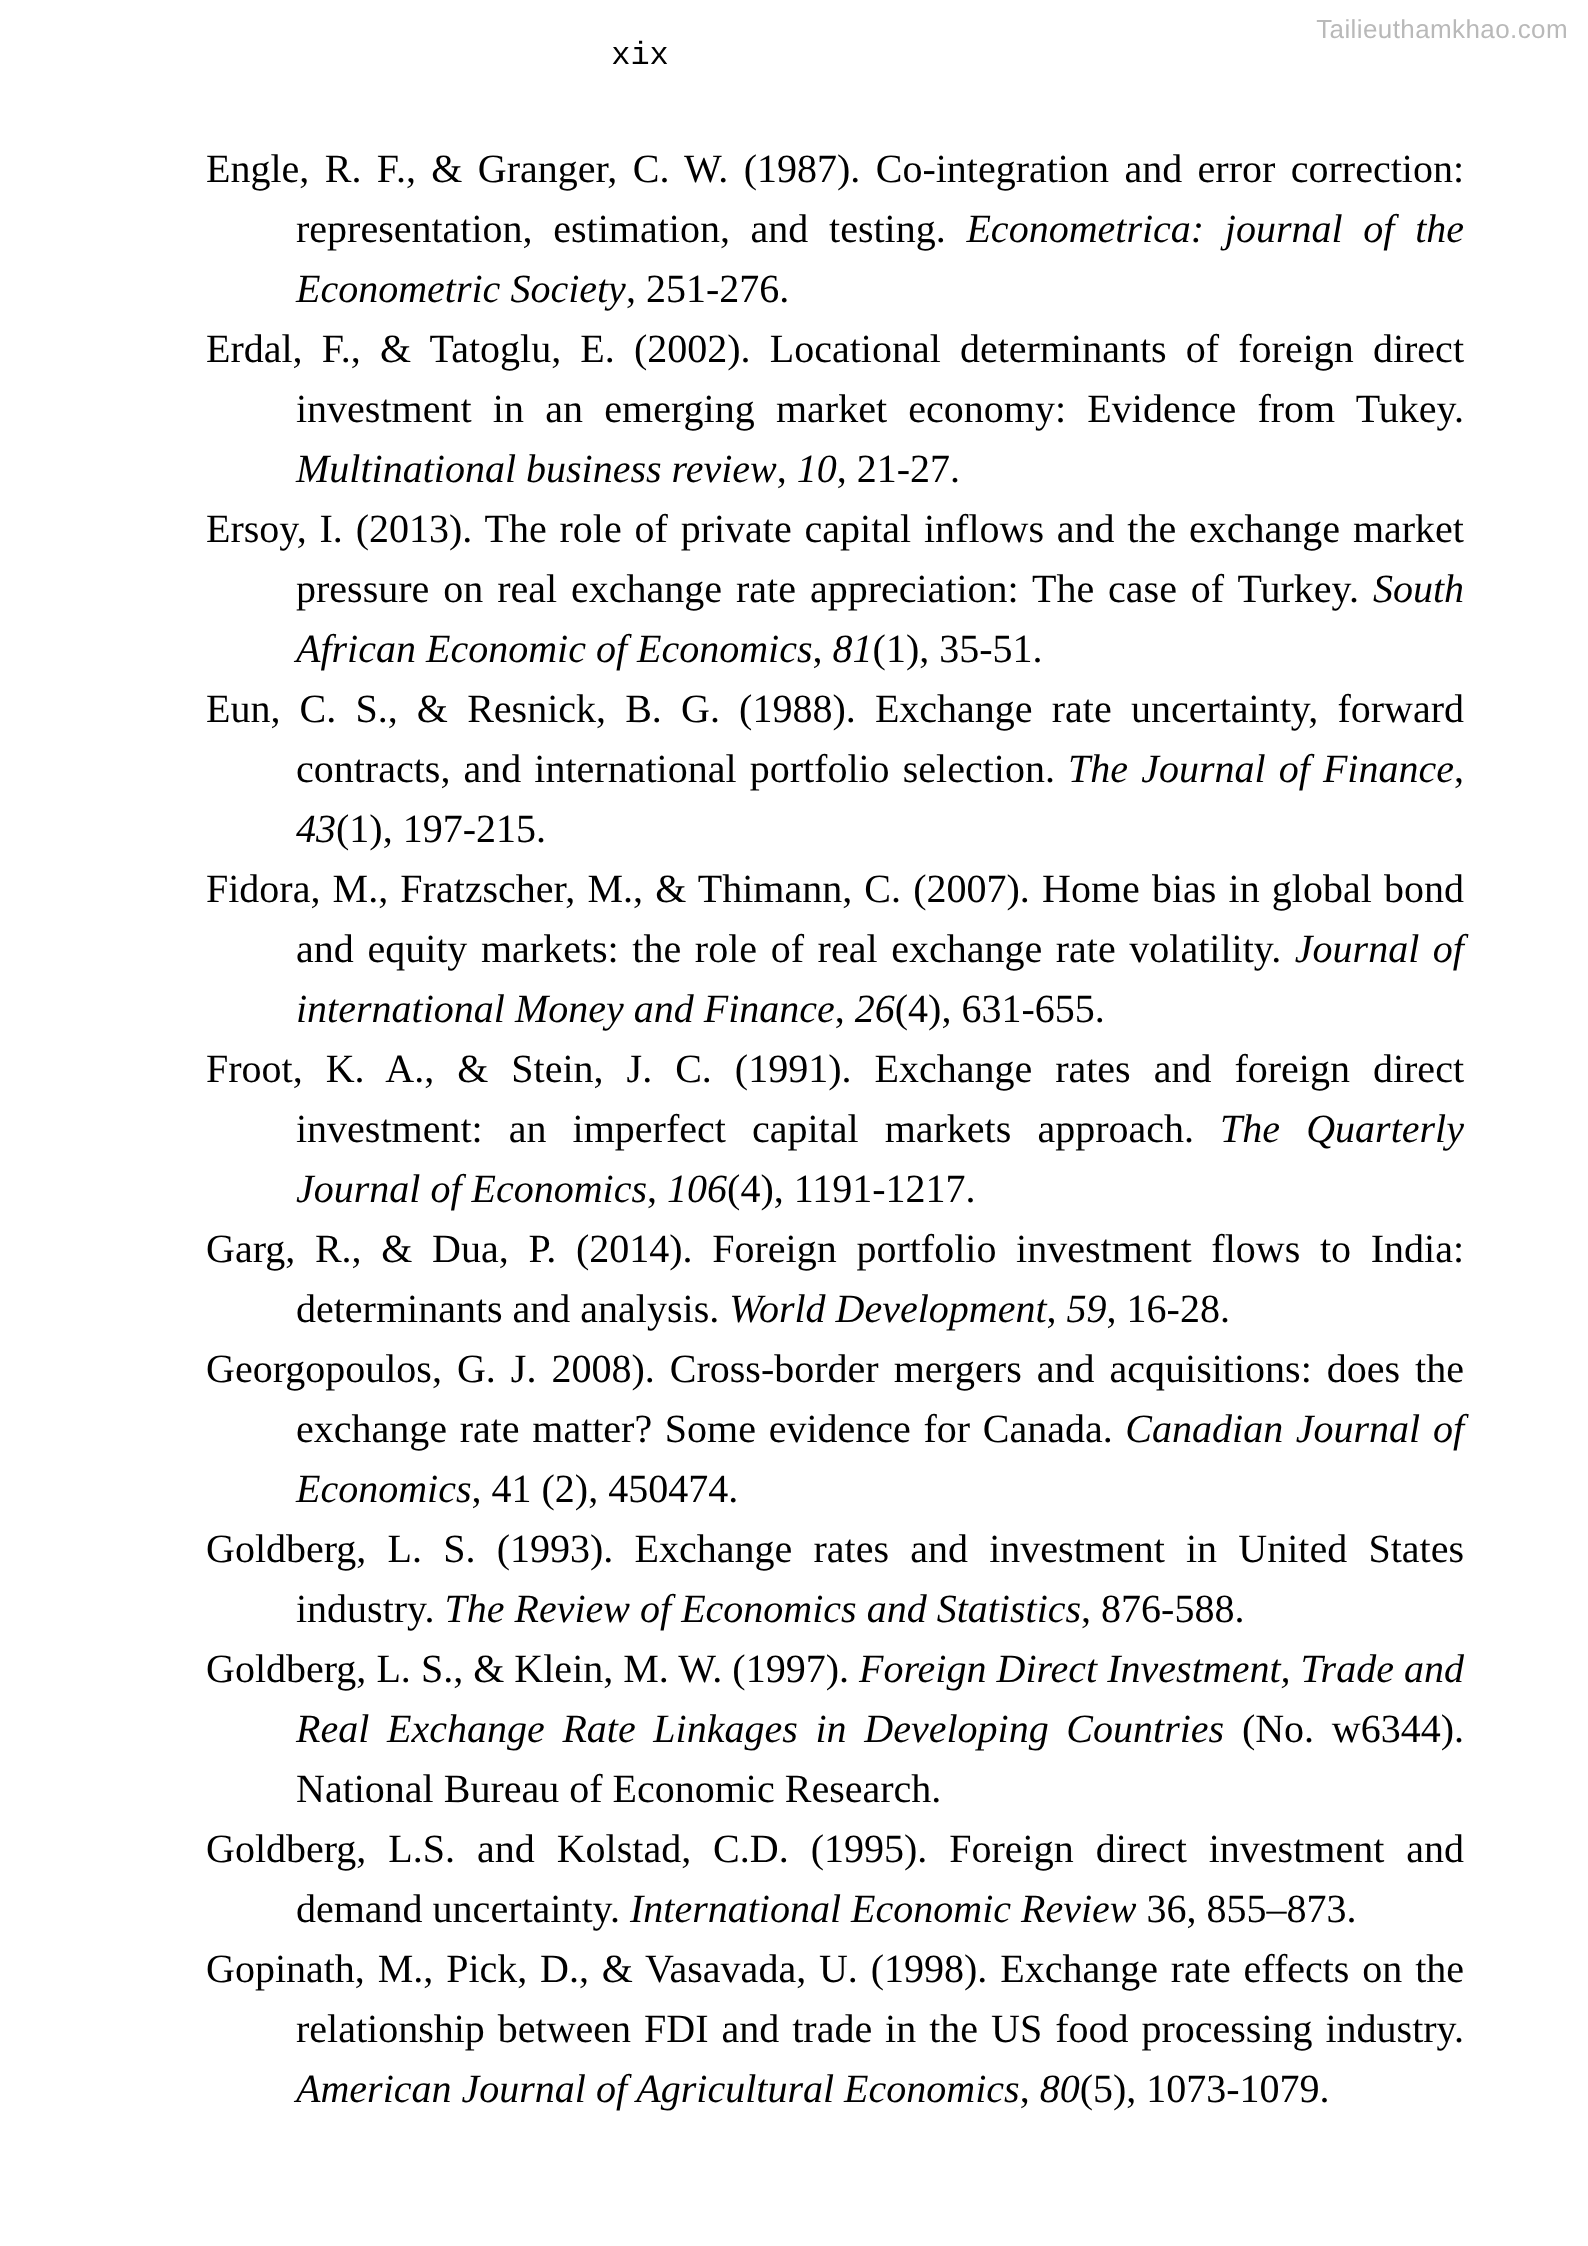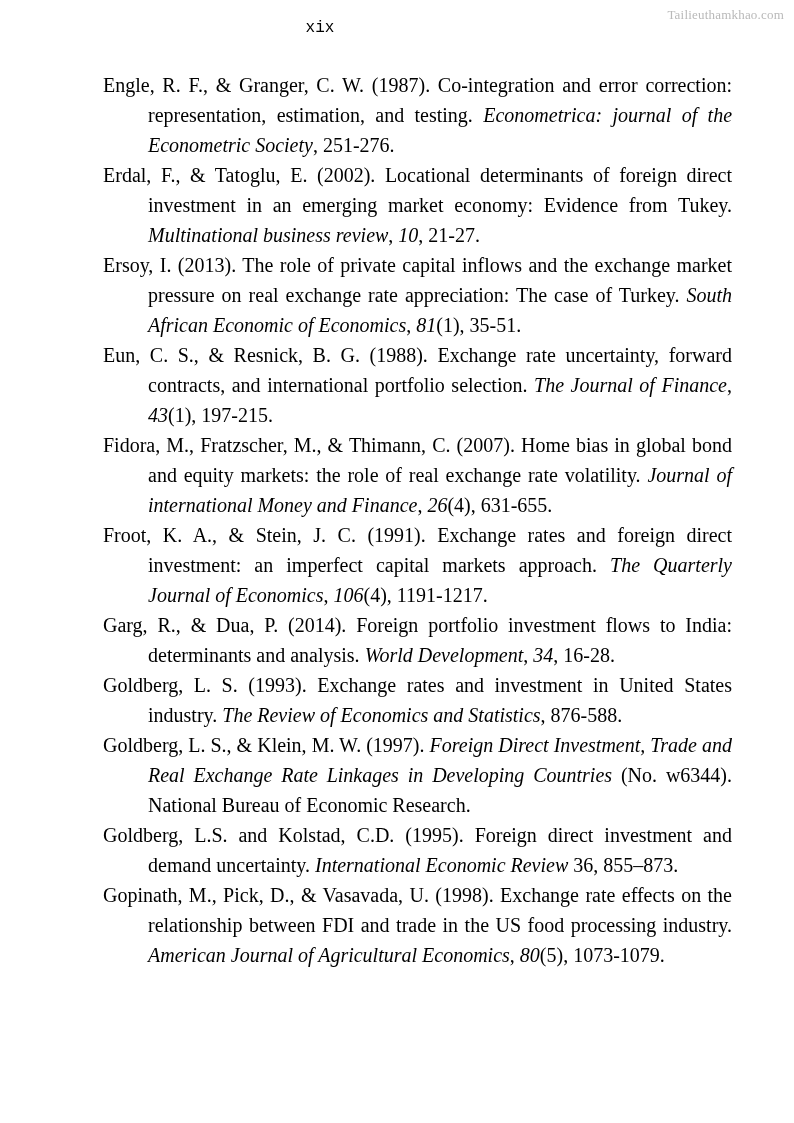--- a/index.html
+++ b/index.html
@@ -9,21 +9,21 @@
     background: #ffffff;
     font-family: "Liberation Serif", serif;
     color: #000000;
     position: relative;
     overflow: hidden;
   }
   .watermark {
     position: absolute;
     top: 7px;
     right: 10px;
-    font-family: Liberation Serif, serif;
+    font-family: Liberation Sans, sans-serif;
     font-size: 13px;
     color: #b9b9b9;
     letter-spacing: 0.2px;
   }
   .page-number {
     position: absolute;
     top: 19px;
     left: 0;
     width: 640px;
     text-align: center;
@@ -53,18 +53,19 @@
 
 <div class="page-number">xix</div>
 
 <div class="refs">
     <p class="ref"><span>Engle, R. F., &amp; Granger, C. W. (1987). Co-integration and error correction: representation, estimation, and testing. </span><span class="it">Econometrica: journal of the Econometric Society</span><span>, 251-276.</span></p>
     <p class="ref"><span>Erdal, F., &amp; Tatoglu, E. (2002). Locational determinants of foreign direct investment in an emerging market economy: Evidence from Tukey. </span><span class="it">Multinational business review</span><span>, </span><span class="it">10</span><span>, 21-27.</span></p>
     <p class="ref"><span>Ersoy, I. (2013). The role of private capital inflows and the exchange market pressure on real exchange rate appreciation: The case of Turkey. </span><span class="it">South African Economic of Economics</span><span>, </span><span class="it">81</span><span>(1), 35-51.</span></p>
     <p class="ref"><span>Eun, C. S., &amp; Resnick, B. G. (1988). Exchange rate uncertainty, forward contracts, and international portfolio selection. </span><span class="it">The Journal of Finance</span><span>, </span><span class="it">43</span><span>(1), 197-215.</span></p>
     <p class="ref"><span>Fidora, M., Fratzscher, M., &amp; Thimann, C. (2007). Home bias in global bond and equity markets: the role of real exchange rate volatility. </span><span class="it">Journal of international Money and Finance</span><span>, </span><span class="it">26</span><span>(4), 631-655.</span></p>
     <p class="ref"><span>Froot, K. A., &amp; Stein, J. C. (1991). Exchange rates and foreign direct investment: an imperfect capital markets approach. </span><span class="it">The Quarterly Journal of Economics</span><span>, </span><span class="it">106</span><span>(4), 1191-1217.</span></p>
-    <p class="ref"><span>Garg, R., &amp; Dua, P. (2014). Foreign portfolio investment flows to India: determinants and analysis. </span><span class="it">World Development</span><span>, </span><span class="it">34</span><span>, 16-28.</span></p>
+    <p class="ref"><span>Garg, R., &amp; Dua, P. (2014). Foreign portfolio investment flows to India: determinants and analysis. </span><span class="it">World Development</span><span>, </span><span class="it">59</span><span>, 16-28.</span></p>
+    <p class="ref"><span>Georgopoulos, G. J. 2008). Cross-border mergers and acquisitions: does the exchange rate matter? Some evidence for Canada. </span><span class="it">Canadian Journal of Economics</span><span>, 41 (2), 450474.</span></p>
     <p class="ref"><span>Goldberg, L. S. (1993). Exchange rates and investment in United States industry. </span><span class="it">The Review of Economics and Statistics</span><span>, 876-588.</span></p>
     <p class="ref"><span>Goldberg, L. S., &amp; Klein, M. W. (1997). </span><span class="it">Foreign Direct Investment, Trade and Real Exchange Rate Linkages in Developing Countries</span><span> (No. w6344). National Bureau of Economic Research.</span></p>
     <p class="ref"><span>Goldberg, L.S. and Kolstad, C.D. (1995). Foreign direct investment and demand uncertainty. </span><span class="it">International Economic Review</span><span> 36, 855–873.</span></p>
     <p class="ref"><span>Gopinath, M., Pick, D., &amp; Vasavada, U. (1998). Exchange rate effects on the relationship between FDI and trade in the US food processing industry. </span><span class="it">American Journal of Agricultural Economics</span><span>, </span><span class="it">80</span><span>(5), 1073-1079.</span></p>
   </div>
 
 </body></html>

